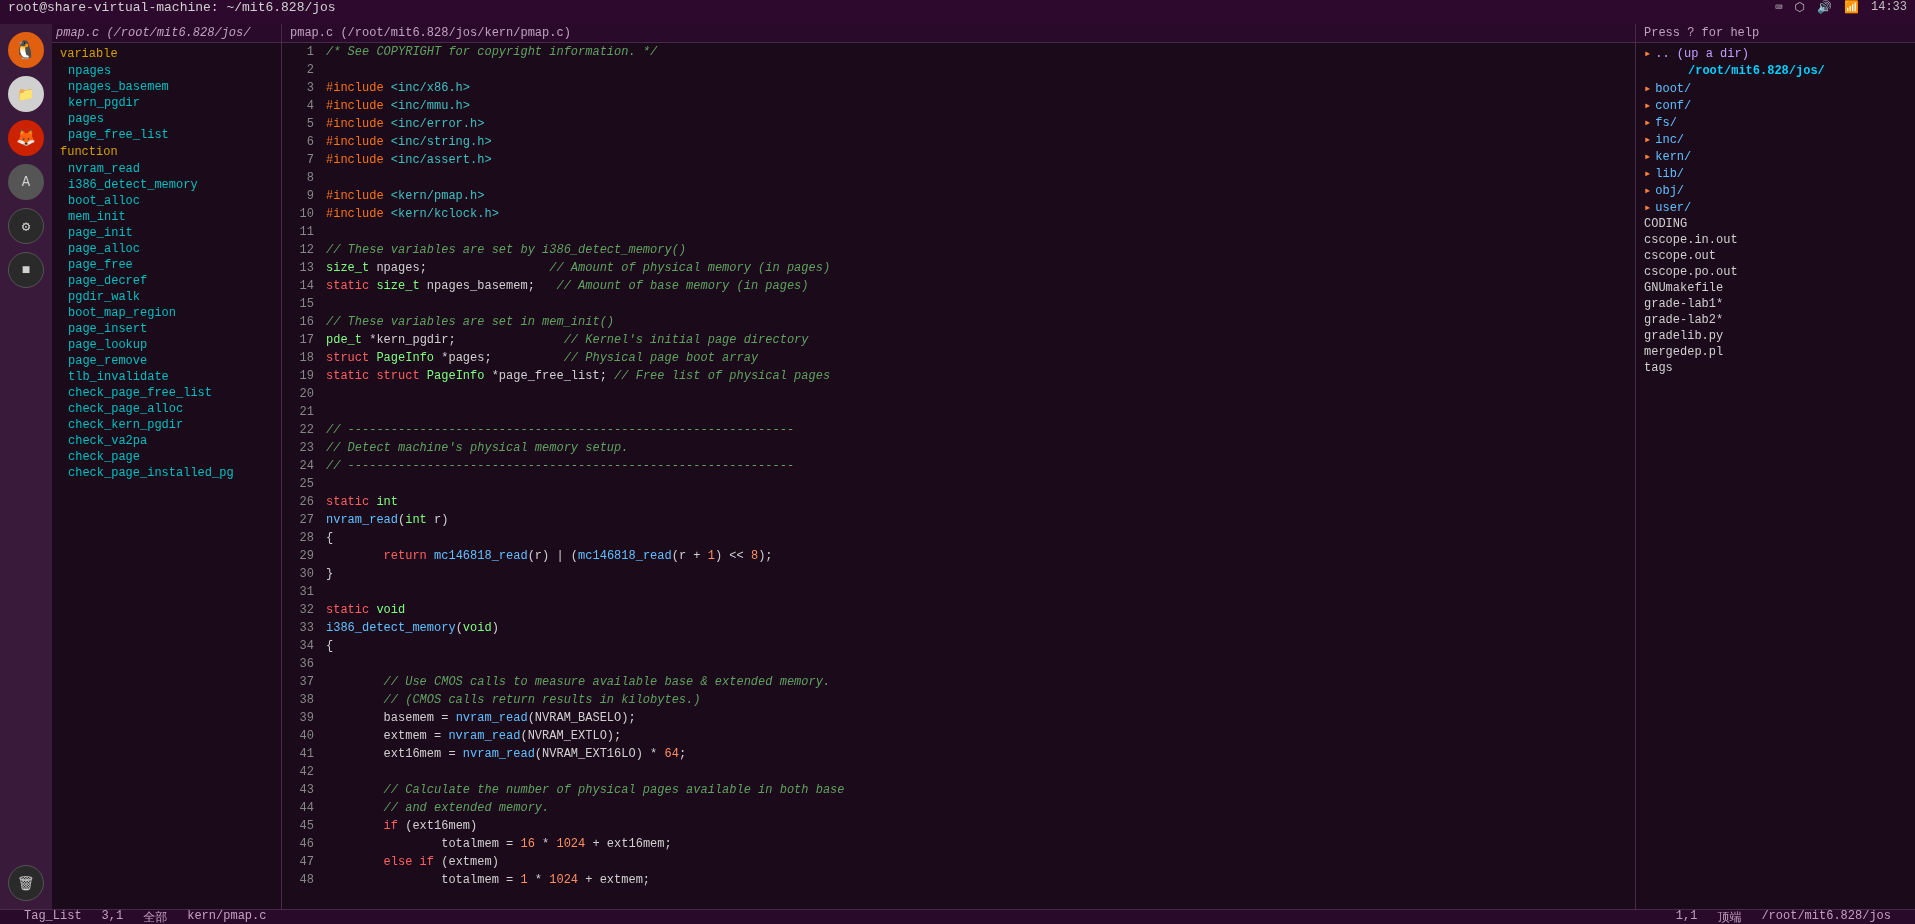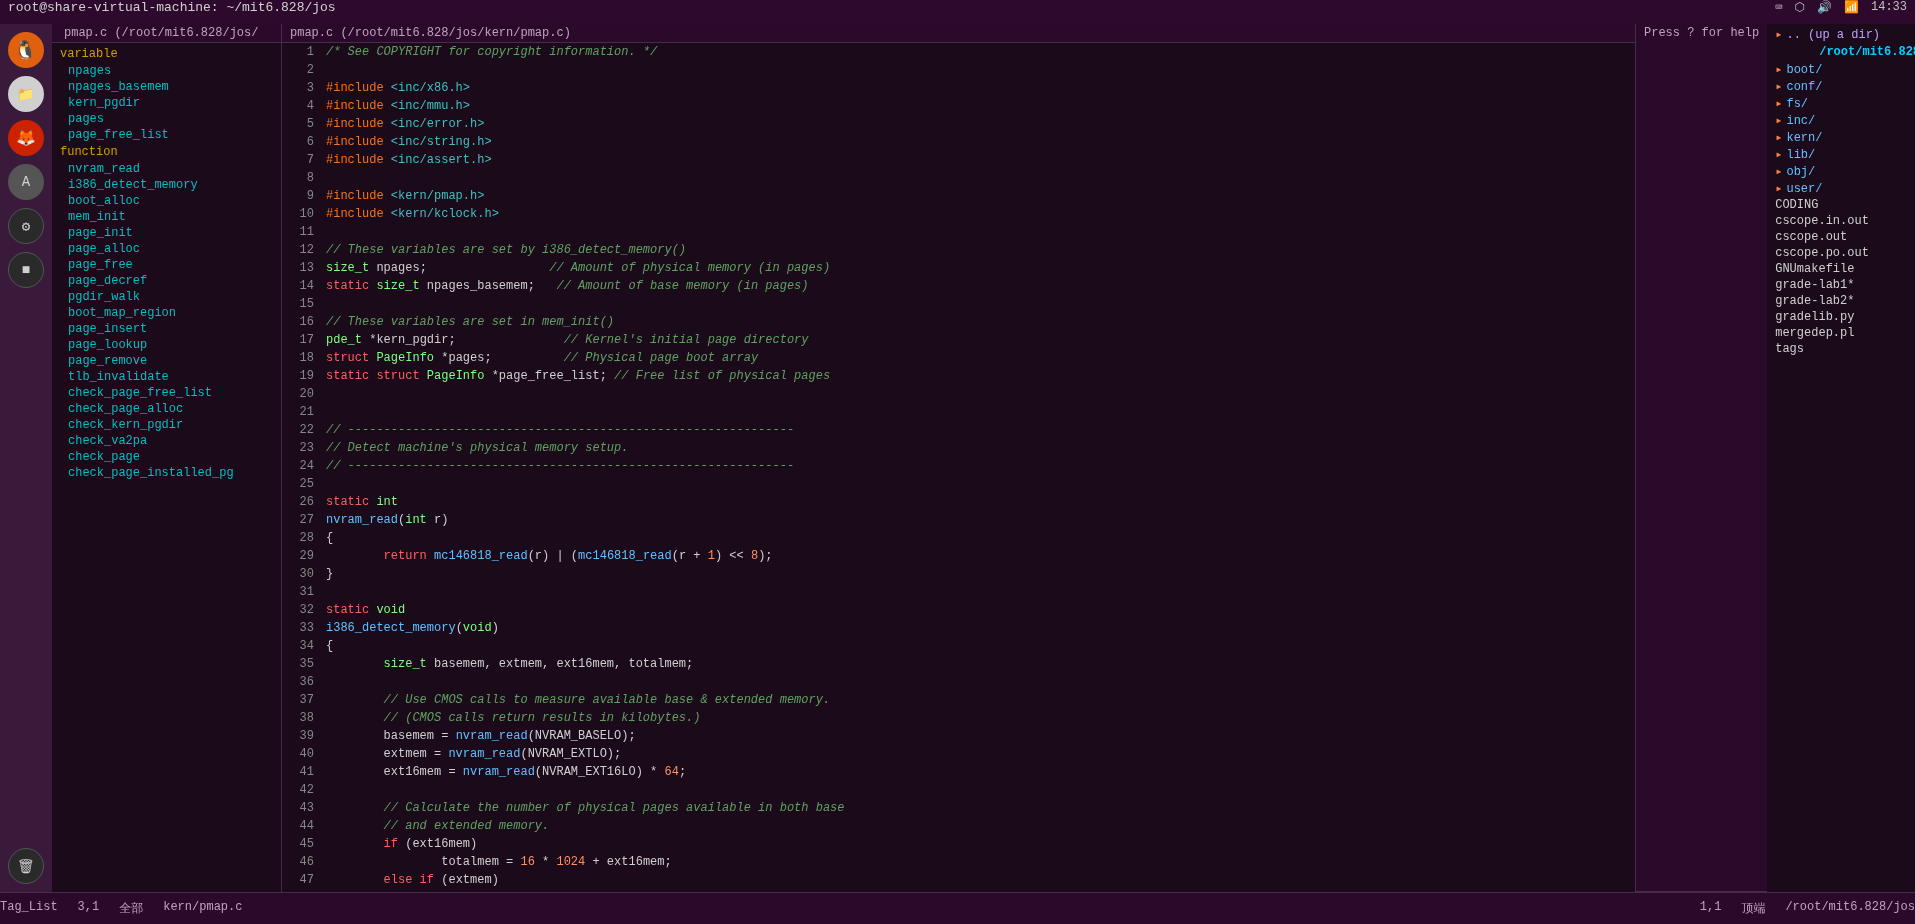--- a/index.html
+++ b/index.html
@@ -70,24 +70,25 @@
       width: 230px;
       background: #1a0a1a;
       border-right: 1px solid #4a2a4a;
       display: flex;
       flex-direction: column;
       overflow: hidden;
       flex-shrink: 0;
     }
     #tag-panel-header {
       background: #2a0a2a;
-      padding: 2px 12px;
+      padding: 2px 4px;
       color: #c0a0c0;
       font-size: 12px;
       border-bottom: 1px solid #4a2a4a;
+      font-style: italic;
     }
     #tag-panel-content {
       flex: 1;
       overflow-y: auto;
       padding: 2px 0;
     }
     .tag-section-label {
       color: #d0a000;
       padding: 2px 8px;
       font-size: 12px;
@@ -150,20 +151,21 @@
     .fn { color: #60c0ff; }
     .num { color: #ff9060; }
     .ty { color: #80ff80; text-align: center; }
 
     
     #file-panel {
       width: 280px;
       background: #1a0a1a;
       border-left: 1px solid #4a2a4a;
       display: flex;
+      flex-direction: column;
       overflow: hidden;
       flex-shrink: 0;
     }
     #file-panel-header {
       background: #2a0a2a;
       padding: 2px 8px;
       color: #c0a0c0;
       font-size: 12px;
       border-bottom: 1px solid #4a2a4a;
     }
@@ -187,25 +189,25 @@
       color: #00d0ff;
       padding: 2px 4px;
       font-size: 12px;
       font-weight: bold;
       margin-left: 48px;
     }
 
     
     #status-bar {
       background: #2a0a2a;
-      height: 32px;
+      height: 15px;
       display: flex;
       align-items: center;
       justify-content: space-between;
-      padding: 0 0;
+      padding: 0 24px;
       flex-shrink: 0;
       border-top: 1px solid #4a2a4a;
     }
     #status-left { color: #c0a0c0; font-size: 12px; display: flex; gap: 20px; }
     #status-right { color: #c0a0c0; font-size: 12px; display: flex; gap: 20px; margin-left: 6px; }
 
     
     ::-webkit-scrollbar { width: 6px; }
     ::-webkit-scrollbar-track { background: #1a0a1a; }
     ::-webkit-scrollbar-thumb { background: #4a2a4a; }
@@ -407,24 +409,20 @@
         </div>
         <div class="code-line">
           <span class="line-num">33</span>
           <span class="line-content"><span class="fn">i386_detect_memory</span>(<span class="ty">void</span>)</span>
         </div>
         <div class="code-line">
           <span class="line-num">34</span>
           <span class="line-content">{</span>
         </div>
         <div class="code-line">
-          <span class="line-num">35</span>
-          <span class="line-content">        <span class="ty">size_t</span> basemem, extmem, ext16mem, totalmem;</span>
-        </div>
-        <div class="code-line">
           <span class="line-num">36</span>
           <span class="line-content"></span>
         </div>
         <div class="code-line">
           <span class="line-num">37</span>
           <span class="line-content">        <span class="cm">// Use CMOS calls to measure available base &amp; extended memory.</span></span>
         </div>
         <div class="code-line">
           <span class="line-num">38</span>
           <span class="line-content">        <span class="cm">// (CMOS calls return results in kilobytes.)</span></span>

